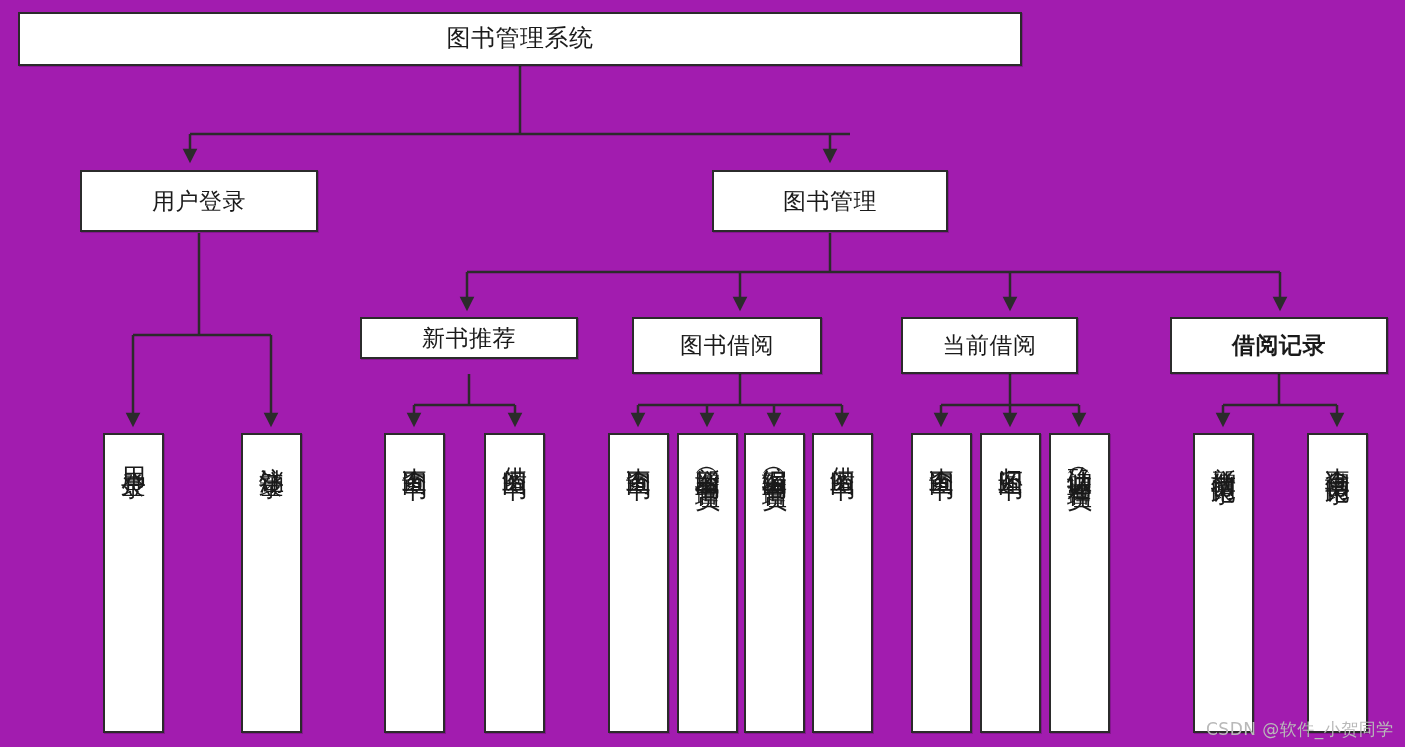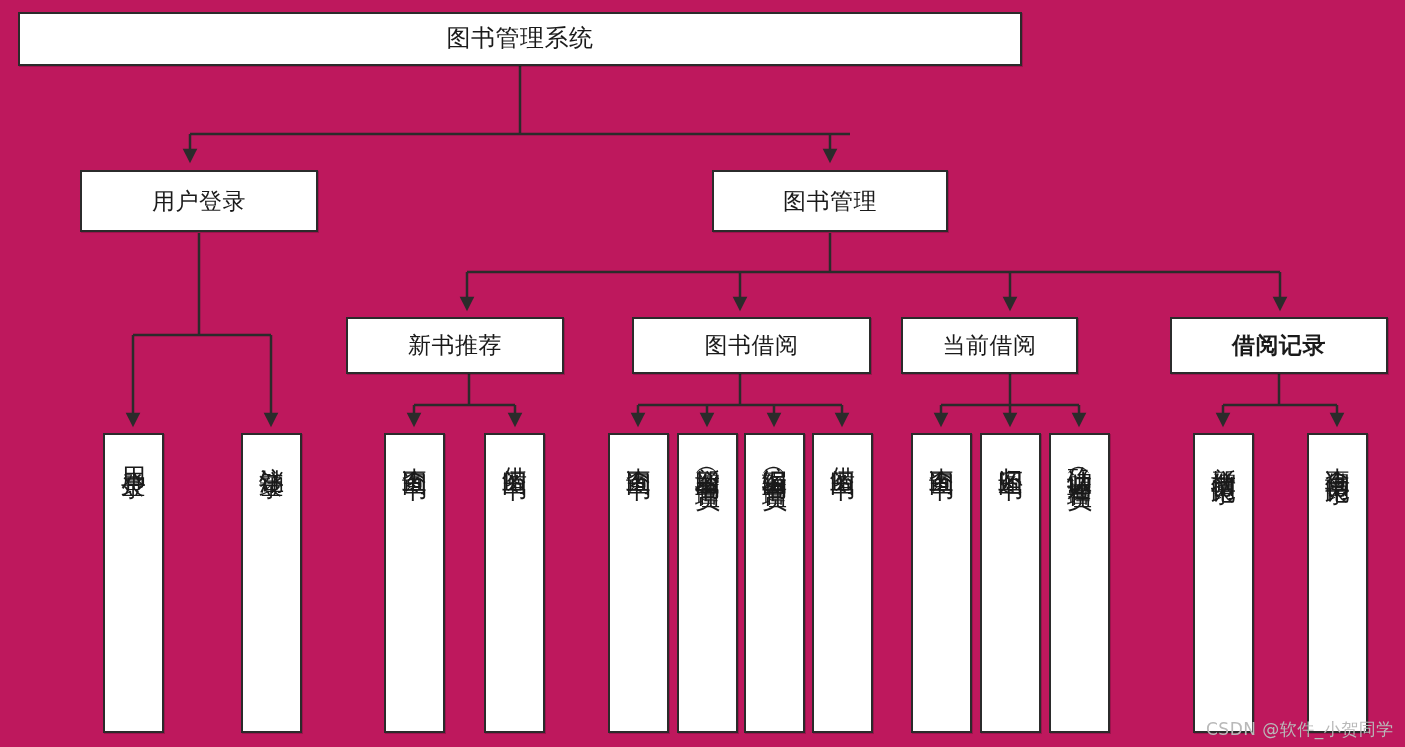--- a/index.html
+++ b/index.html
@@ -8,21 +8,21 @@
     padding: 0;
     background: #ffffff;
   }
   body {
     font-family: "DejaVu Sans", "Liberation Sans", sans-serif;
   }
   #canvas {
     position: relative;
     width: 1405px;
     height: 747px;
-    background: #be185d;
+    background: #a21caf;
     overflow: hidden;
   }
   #edges {
     position: absolute;
     left: 0;
     top: 0;
     width: 1405px;
     height: 747px;
     pointer-events: none;
   }
@@ -130,24 +130,24 @@
     <span class="label">图书管理系统</span>
   </div>
 
   <div class="node horizontal" style="left:80px; top:170px; width:238px; height:62px;">
     <span class="label">用户登录</span>
   </div>
   <div class="node horizontal" style="left:712px; top:170px; width:236px; height:62px;">
     <span class="label">图书管理</span>
   </div>
 
-  <div class="node horizontal" style="left:346px; top:317px; width:218px; height:57px;">
+  <div class="node horizontal" style="left:360px; top:317px; width:218px; height:42px;">
     <span class="label">新书推荐</span>
   </div>
-  <div class="node horizontal" style="left:632px; top:317px; width:239px; height:57px;">
+  <div class="node horizontal" style="left:632px; top:317px; width:190px; height:57px;">
     <span class="label">图书借阅</span>
   </div>
   <div class="node horizontal" style="left:901px; top:317px; width:177px; height:57px;">
     <span class="label">当前借阅</span>
   </div>
   <div class="node horizontal" style="left:1170px; top:317px; width:218px; height:57px;font-weight:bold;">
     <span class="label">借阅记录</span>
   </div>
 
   <div class="node vertical" style="left:103px; top:433px; width:61px; height:300px;">

